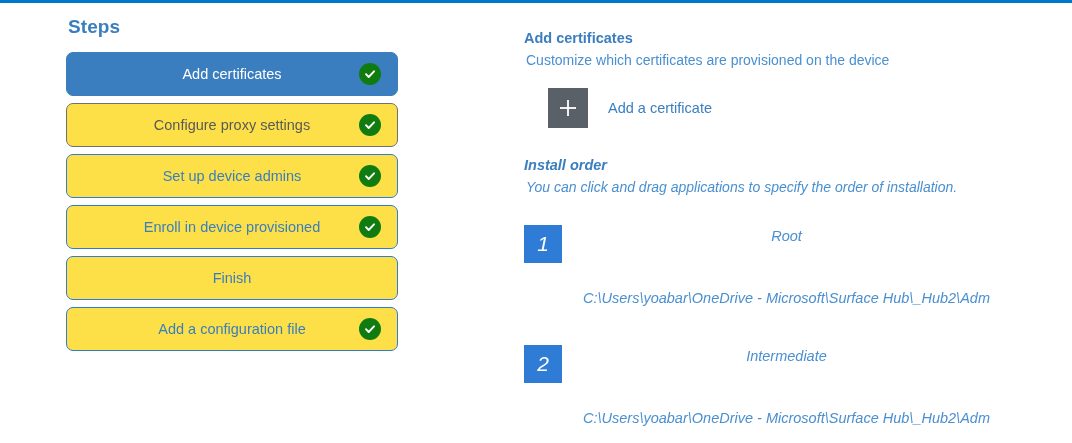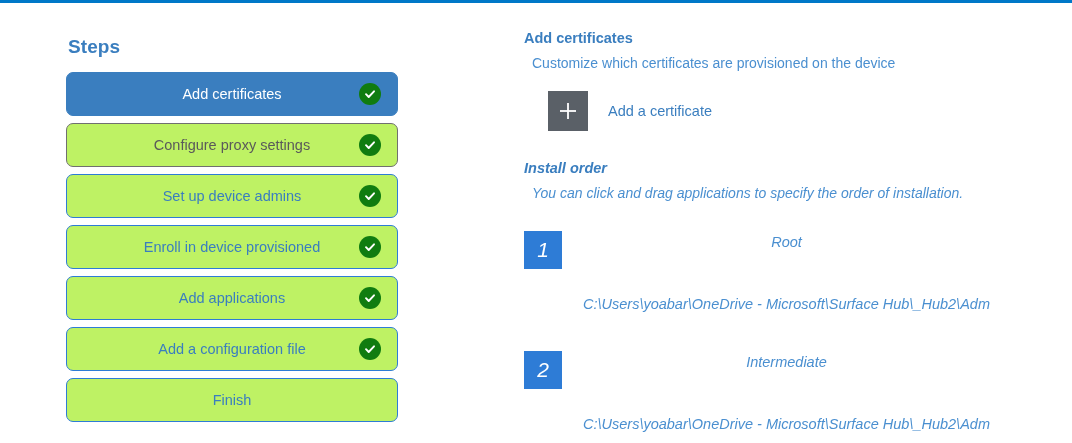--- a/index.html
+++ b/index.html
@@ -21,38 +21,38 @@
     top: 0; left: 0;
     width: 1072px;
     height: 3px;
     background: #0078c8;
   }
 
   
   #steps-panel {
     position: absolute;
     left: 66px;
-    top: 36px;
+    top: 16px;
     width: 332px;
   }
   #steps-heading {
     font-size: 19px;
     font-weight: bold;
     color: #3a7ebf;
     margin: 0 0 14px 2px;
     letter-spacing: 0.1px;
   }
   .step-button {
     position: relative;
     box-sizing: border-box;
     height: 44px;
     margin-bottom: 7px;
     border-radius: 7px;
     border: 1px solid #2e7cd6;
-    background: #bef264;
+    background: #fde047;
     display: flex;
     align-items: center;
     justify-content: center;
     cursor: pointer;
   }
   .step-button .step-label {
     font-size: 14.5px;
     color: #3a7ebf;
     text-align: center;
     padding: 0 40px;
@@ -95,21 +95,21 @@
   }
   .section-heading {
     font-size: 14.5px;
     font-weight: bold;
     color: #3a7ebf;
     margin: 0 0 5px 0;
   }
   .section-subtext {
     font-size: 14px;
     color: #4a8fd0;
-    margin: 8px;
+    margin: 2px;
     line-height: 1.3;
   }
 
   #add-certificate-row {
     display: flex;
     align-items: center;
     margin-top: 19px;
     cursor: pointer;
     width: max-content;
     margin-left: 24px;
@@ -207,40 +207,32 @@
 
   <div class="step-button">
     <span class="step-label">Enroll in device provisioned</span>
     <span class="check-badge">
       <svg width="14" height="14" viewBox="0 0 14 14">
           <path d="M3 7.2 L5.7 10 L11 4.3" stroke="#ffffff" stroke-width="1.9" fill="none" stroke-linecap="round" stroke-linejoin="round"></path>
         </svg>
     </span>
   </div>
 
-  <div class="step-button">
-    <span class="step-label">Add applications</span>
-    <span class="check-badge">
-      <svg width="14" height="14" viewBox="0 0 14 14">
-          <path d="M3 7.2 L5.7 10 L11 4.3" stroke="#ffffff" stroke-width="1.9" fill="none" stroke-linecap="round" stroke-linejoin="round"></path>
-        </svg>
-    </span>
+
+  <div class="step-button">
+    <span class="step-label">Finish</span>
   </div>
 
   <div class="step-button">
     <span class="step-label">Add a configuration file</span>
     <span class="check-badge">
       <svg width="14" height="14" viewBox="0 0 14 14">
           <path d="M3 7.2 L5.7 10 L11 4.3" stroke="#ffffff" stroke-width="1.9" fill="none" stroke-linecap="round" stroke-linejoin="round"></path>
         </svg>
     </span>
-  </div>
-
-  <div class="step-button">
-    <span class="step-label">Finish</span>
   </div>
 </div>
 
 <div id="detail-panel">
 
   <div class="section-heading">Add certificates</div>
   <div class="section-subtext">Customize which certificates are provisioned on the device</div>
 
   <div id="add-certificate-row">
     <span id="add-certificate-plus-tile">

